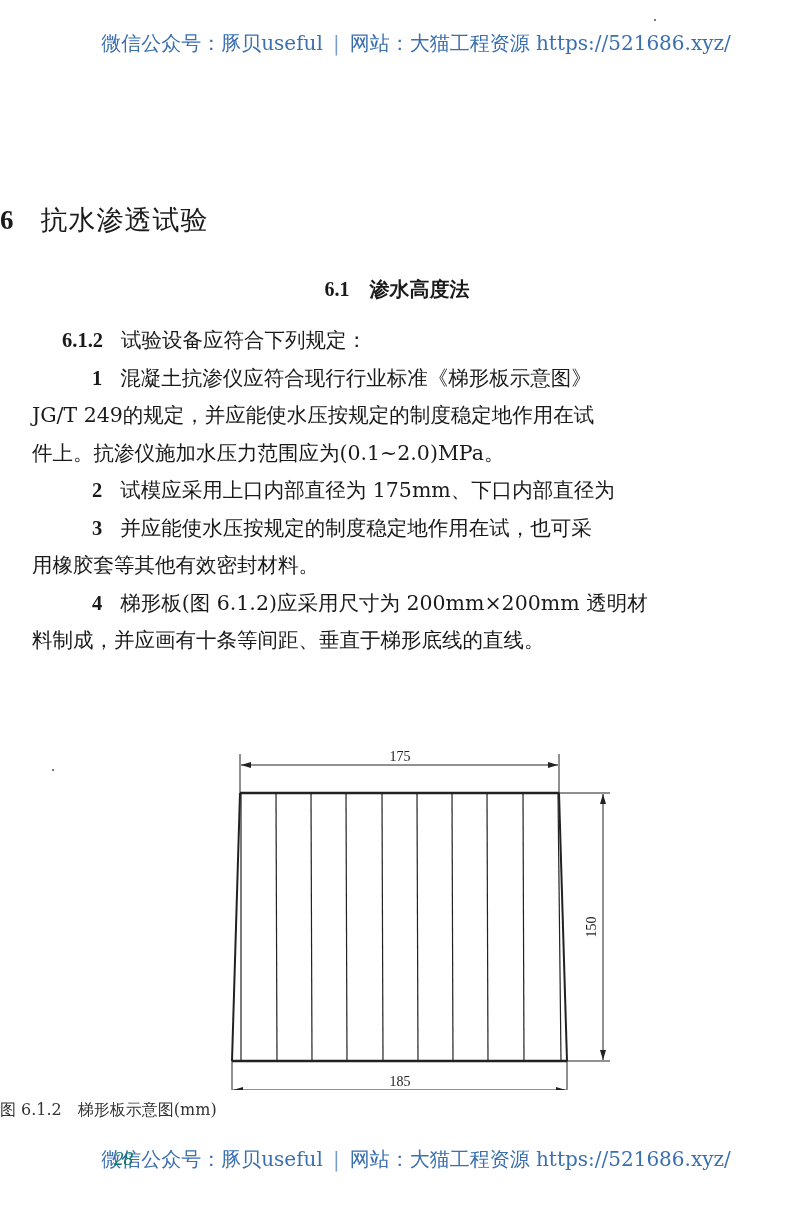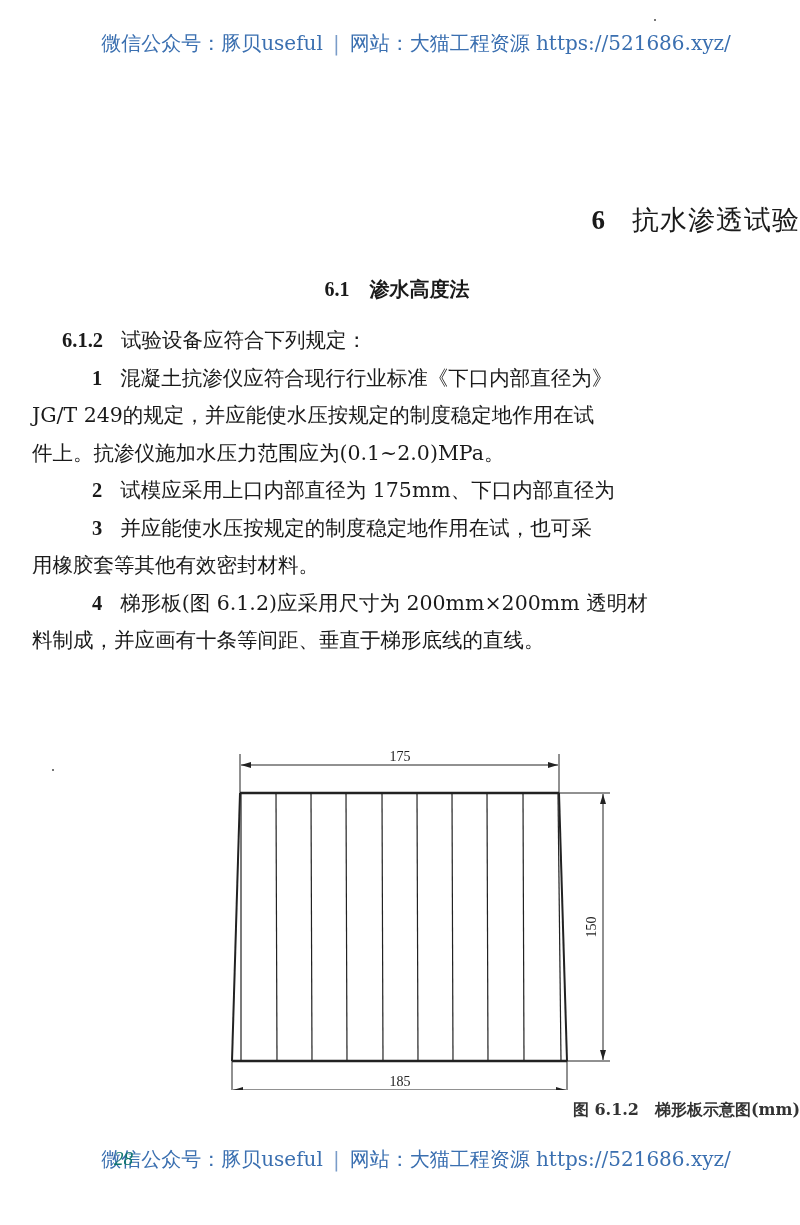--- a/index.html
+++ b/index.html
@@ -6,35 +6,35 @@
   body { width: 800px; height: 1225px; position: relative; overflow: hidden;
          font-family: "DejaVu Serif", "Liberation Serif", serif; color: #1a1a1a; }
   .watermark { position: absolute; left: 16px; width: 800px; text-align: center;
                font-family: "DejaVu Serif", serif; font-size: 20px; color: #3a6fb0;
                white-space: nowrap; letter-spacing: 0px; }
   .watermark.top { top: 30px; }
   .watermark.bottom { top: 1146px; }
   .watermark .sep { margin: 0 10px; color: #7a9cc8; }
   .page-number { position: absolute; left: 114px; top: 1148px; font-size: 19px;
                  font-style: italic; color: #0f766e; font-family: "Liberation Serif", serif; }
-  .chapter-title { position: absolute; top: 202px; left: 0; width: 800px; text-align: right;
+  .chapter-title { position: absolute; top: 202px; left: 0; width: 800px; text-align: left;
                    font-size: 27px; letter-spacing: 1px; }
   .chapter-title .num { font-weight: bold; font-family: "Liberation Serif", serif; margin-right: 26px; }
   .section-title { position: absolute; top: 276px; left: 0; width: 794px; text-align: center;
                    font-size: 20px; font-weight: bold; }
   .section-title .num { font-family: "Liberation Serif", serif; margin-right: 20px; }
   .body { position: absolute; left: 62px; top: 322px; width: 690px; font-size: 20.5px;
           line-height: 37.5px; }
   .para { margin: 0; }
   .clause-num { font-weight: bold; font-family: "Liberation Serif", serif; margin-right: 18px; }
   .item { text-indent: 30px; }
   .item-num { font-weight: bold; font-family: "Liberation Serif", serif; margin-right: 18px; }
   .figure { position: absolute; left: 200px; top: 740px; width: 440px; height: 350px; }
-  .figure-caption { position: absolute; top: 1100px; left: 0; width: 840px; text-align: right;
-                    font-size: 16px; color: #333; font-weight: bold; }
+  .figure-caption { position: absolute; top: 1100px; left: 0; width: 840px; text-align: left;
+                    font-size: 16px; color: #333; }
   .figure-caption .num { margin-right: 16px; }
   .dot { position: absolute; width: 2px; height: 2px; background: #777; }
 </style>
 </head>
 <body>
 
 <div class="watermark top">
   <span>微信公众号：豚贝useful</span><span class="sep">|</span><span>网站：大猫工程资源 https://521686.xyz/</span>
 </div>
 
@@ -44,21 +44,21 @@
 
 <div class="section-title">
   <span class="num">6.1</span><span>渗水高度法</span>
 </div>
 
 <div class="body">
   <p class="para">
     <span class="clause-num">6.1.2</span><span>试验设备应符合下列规定：</span>
   </p>
   <p class="para item">
-    <span class="item-num">1</span><span>混凝土抗渗仪应符合现行行业标准《下口内部直径为》</span><br>
+    <span class="item-num">1</span><span>混凝土抗渗仪应符合现行行业标准《梯形板示意图》</span><br>
     <span style="margin-left:-30px">JG/T 249的规定，并应能使水压按规定的制度稳定地作用在试</span><br>
     <span style="margin-left:-30px">件上。抗渗仪施加水压力范围应为(0.1~2.0)MPa。</span>
   </p>
   <p class="para item">
     <span class="item-num">2</span><span>试模应采用上口内部直径为 175mm、下口内部直径为</span><br>
   </p>
   <p class="para item">
     <span class="item-num">3</span><span>并应能使水压按规定的制度稳定地作用在试，也可采</span><br>
     <span style="margin-left:-30px">用橡胶套等其他有效密封材料。</span>
   </p>

